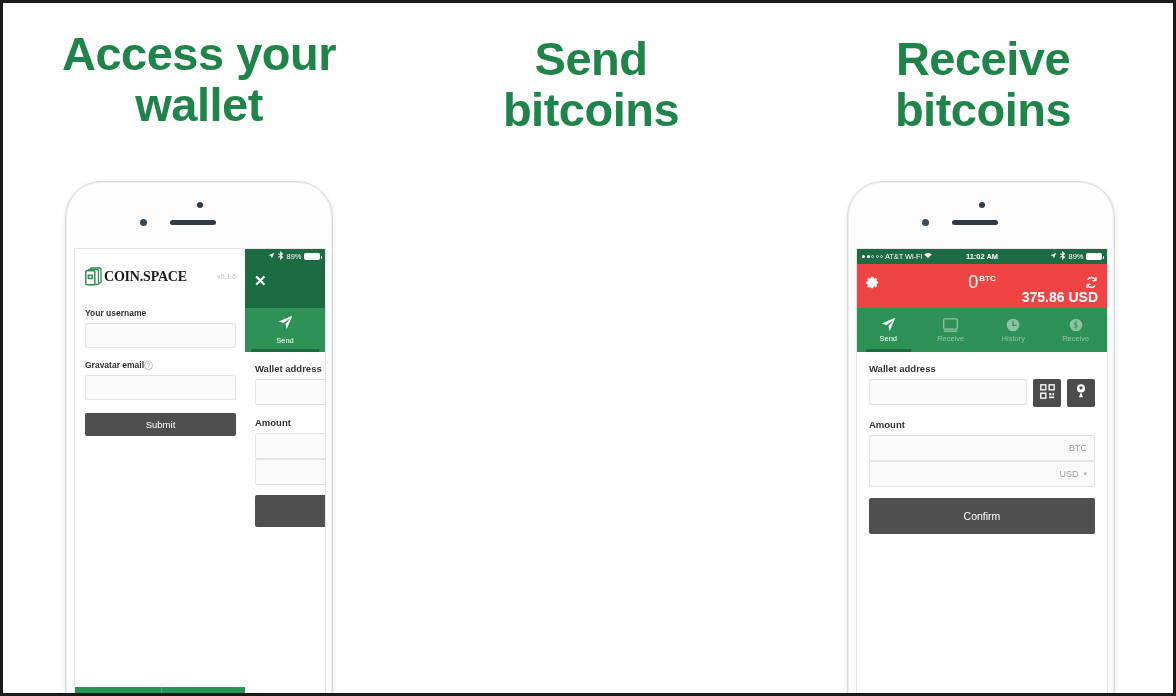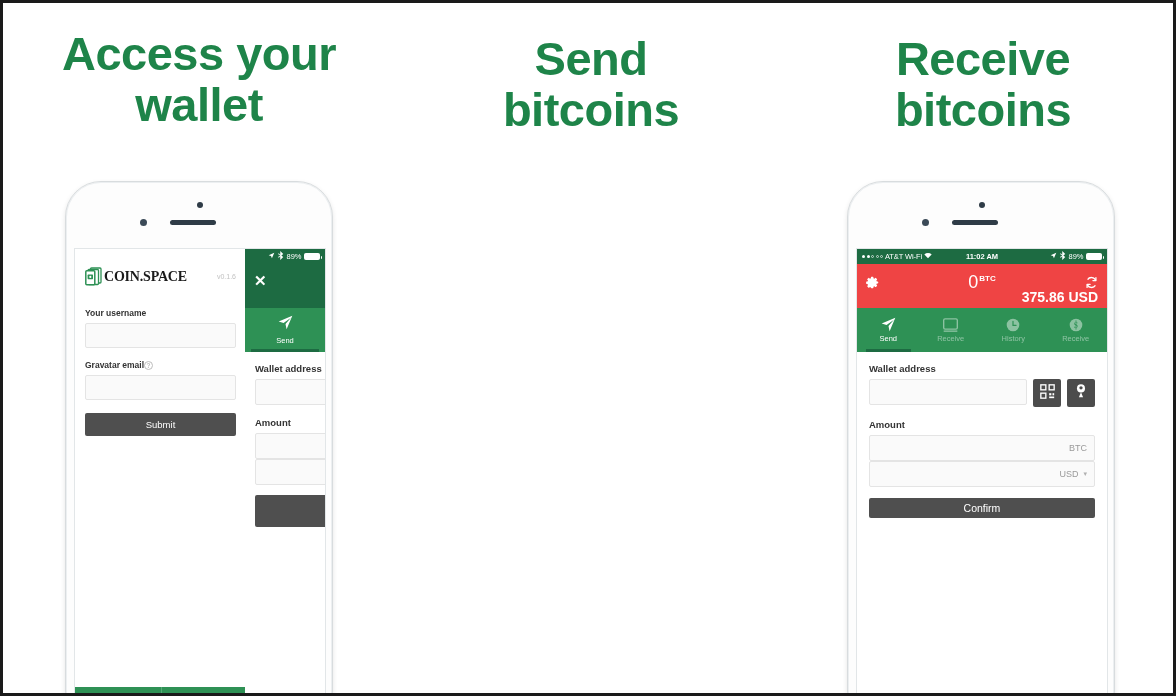--- a/index.html
+++ b/index.html
@@ -167,21 +167,21 @@
   .row { display: flex; gap: 6px; align-items: stretch; }
   .row .finput { flex: 1; }
   .sqbtn {
     width: 28px; height: 28px;
     background: #4c4c4c;
     display: flex; align-items: center; justify-content: center;
     border-radius: 2px;
     flex: none;
   }
   .darkbtn {
-    width: 100%; height: 20px;
+    width: 100%; height: 36px;
     background: #4f4f4f;
     color: #ffffff;
     border-radius: 2px;
     display: flex; align-items: center; justify-content: center;
     font-size: 10.5px;
   }
   .caret { margin-left: 5px; font-size: 7px; color: #b0b0b0; }
 
   
   .p1wrap { position: relative; height: 474px; background: #ffffff; }

